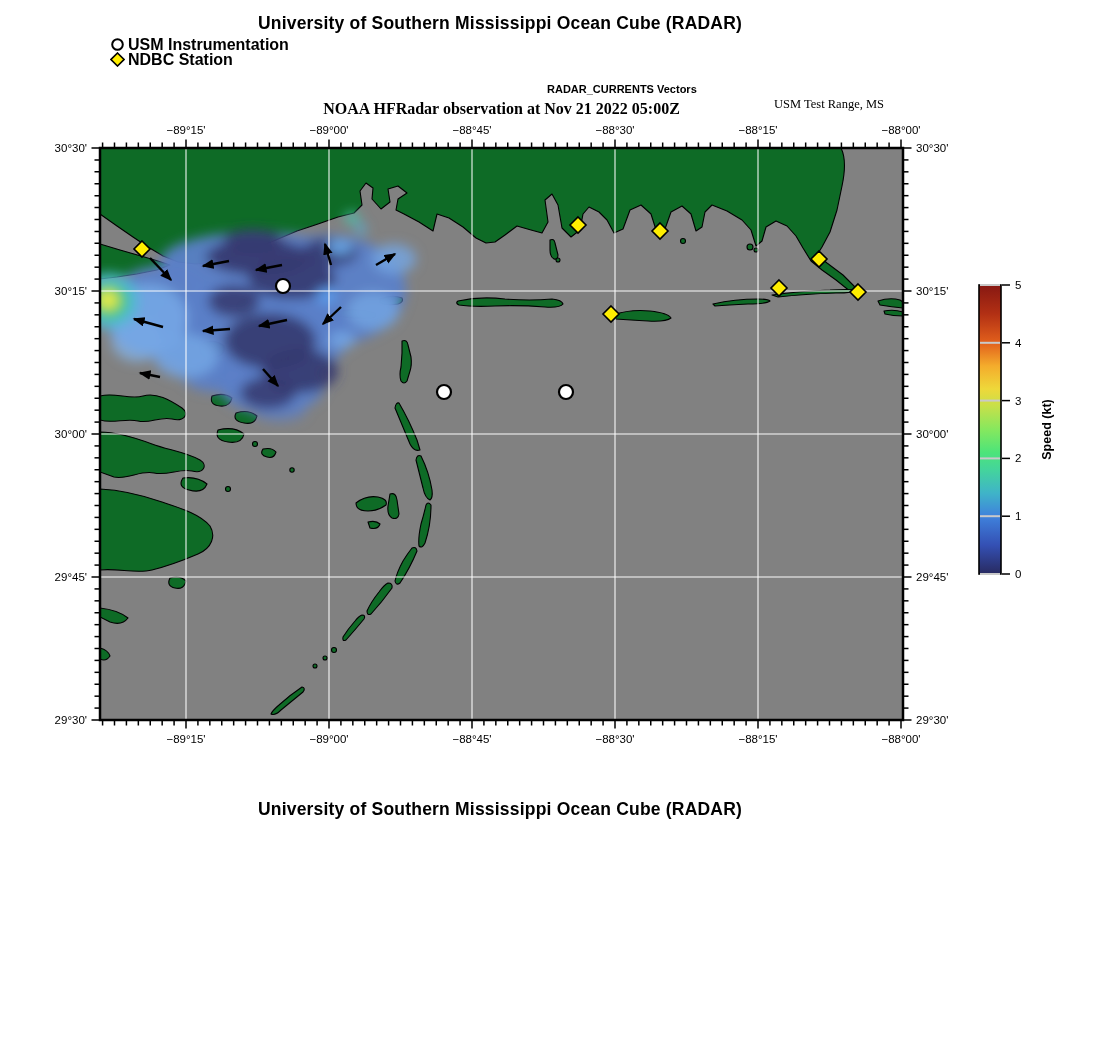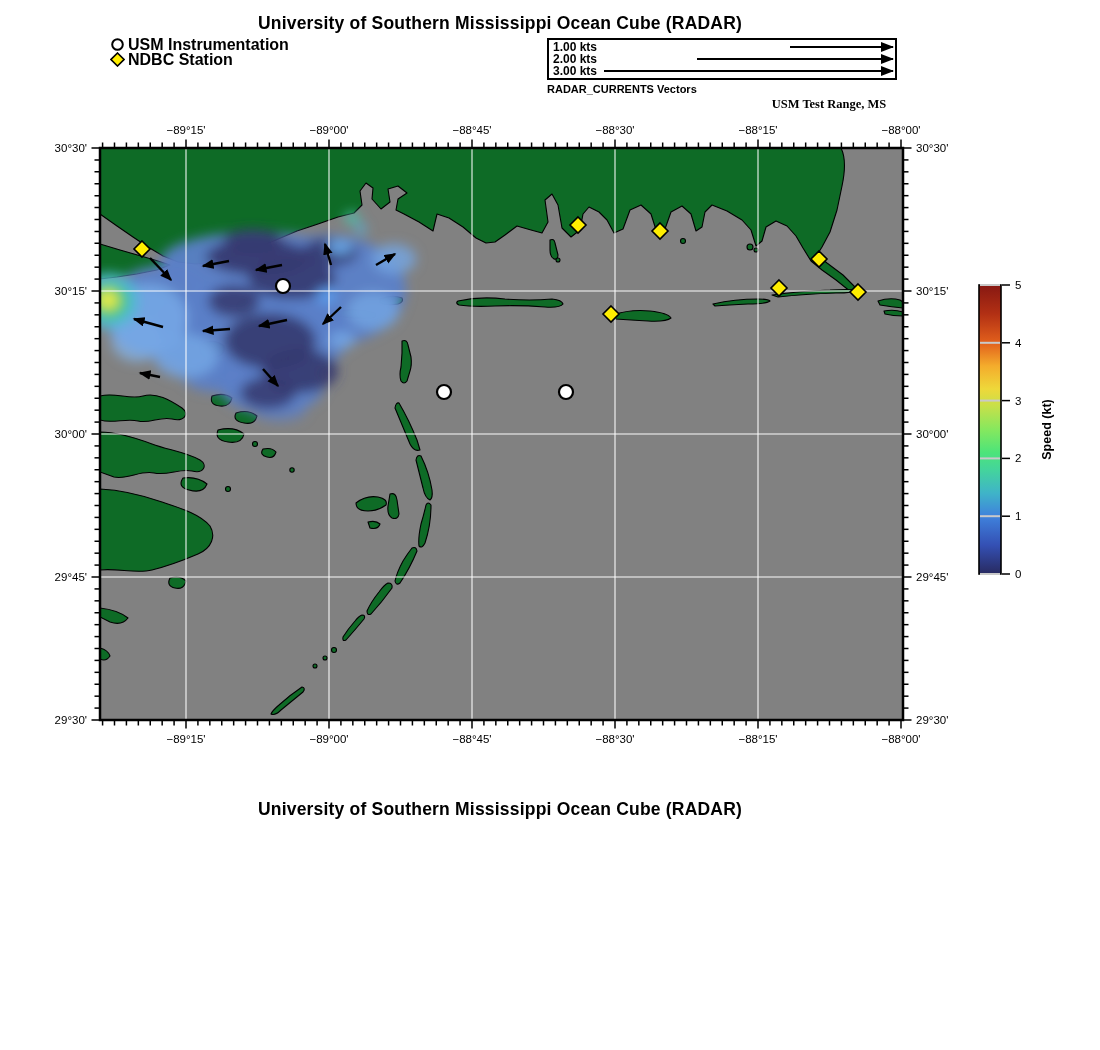--- a/index.html
+++ b/index.html
@@ -15,21 +15,21 @@
   .scalebox{position:absolute;left:547px;top:38px;width:346px;height:38px;
             border:2.5px solid #000;background:#fff;}
   .srow-label{position:absolute;left:4px;font-size:12px;font-weight:bold;line-height:12px;}
   .sline{position:absolute;height:2px;background:#000;}
   .shead{position:absolute;width:0;height:0;border-left:13px solid #000;
          border-top:5px solid transparent;border-bottom:5px solid transparent;}
   .scale-caption{position:absolute;left:547px;top:83px;font-size:11px;font-weight:bold;}
   .subtitle{position:absolute;left:100px;top:100px;width:803px;text-align:center;
             font-family:"Liberation Serif","DejaVu Serif",serif;font-size:16px;font-weight:bold;}
   .range-label{position:absolute;left:744px;top:97px;width:170px;text-align:center;
-               font-family:"Liberation Serif","DejaVu Serif",serif;font-size:12.5px;font-weight:bold;}
+               font-family:"Liberation Serif","DejaVu Serif",serif;font-size:12.5px;font-weight:normal;}
   svg#fig{position:absolute;left:0;top:0;}
   svg text{font-family:"Liberation Sans","DejaVu Sans",sans-serif;}
 </style>
 </head>
 <body>
 
 <div class="canvas">
 
   <div class="fig-title top">University of Southern Mississippi Ocean Cube (RADAR)</div>
 
@@ -41,33 +41,23 @@
       <span>USM Instrumentation</span>
     </div>
     <div class="lrow">
       <svg width="15" height="15">
         <path d="M7.5,1 L14,7.5 L7.5,14 L1,7.5 Z" fill="#ffee00" stroke="#000000" stroke-width="1.6"></path>
       </svg>
       <span>NDBC Station</span>
     </div>
   </div>
 
-  <div class="scalebox" id="scalebox">
-      <div class="srow-label" style="top: 0.5px;">1.00 kts</div>
-      <div class="sline" style="left: 241px; width: 103px; top: 5.5px;"></div>
-      <div class="shead" style="left: 332px; top: 1.5px;"></div>
-      <div class="srow-label" style="top: 12.5px;">2.00 kts</div>
-      <div class="sline" style="left: 148px; width: 196px; top: 17.5px;"></div>
-      <div class="shead" style="left: 332px; top: 13.5px;"></div>
-      <div class="srow-label" style="top: 24.5px;">3.00 kts</div>
-      <div class="sline" style="left: 55px; width: 289px; top: 29.5px;"></div>
-      <div class="shead" style="left: 332px; top: 25.5px;"></div>
-    </div>
   <div class="scale-caption">RADAR_CURRENTS Vectors</div>
 
+  <div class="subtitle">NOAA HFRadar observation at Nov 21 2022 05:00Z</div>
   <div class="range-label">USM Test Range, MS</div>
 
   <svg id="fig" width="1100" height="1050" viewBox="0 0 1100 1050">
     <defs>
       <clipPath id="mapclip">
           <rect x="100" y="148" width="803" height="572"></rect>
         </clipPath>
       <filter id="heatblur" x="-30%" y="-30%" width="160%" height="160%">
         <feGaussianBlur stdDeviation="6"></feGaussianBlur>
       </filter>

